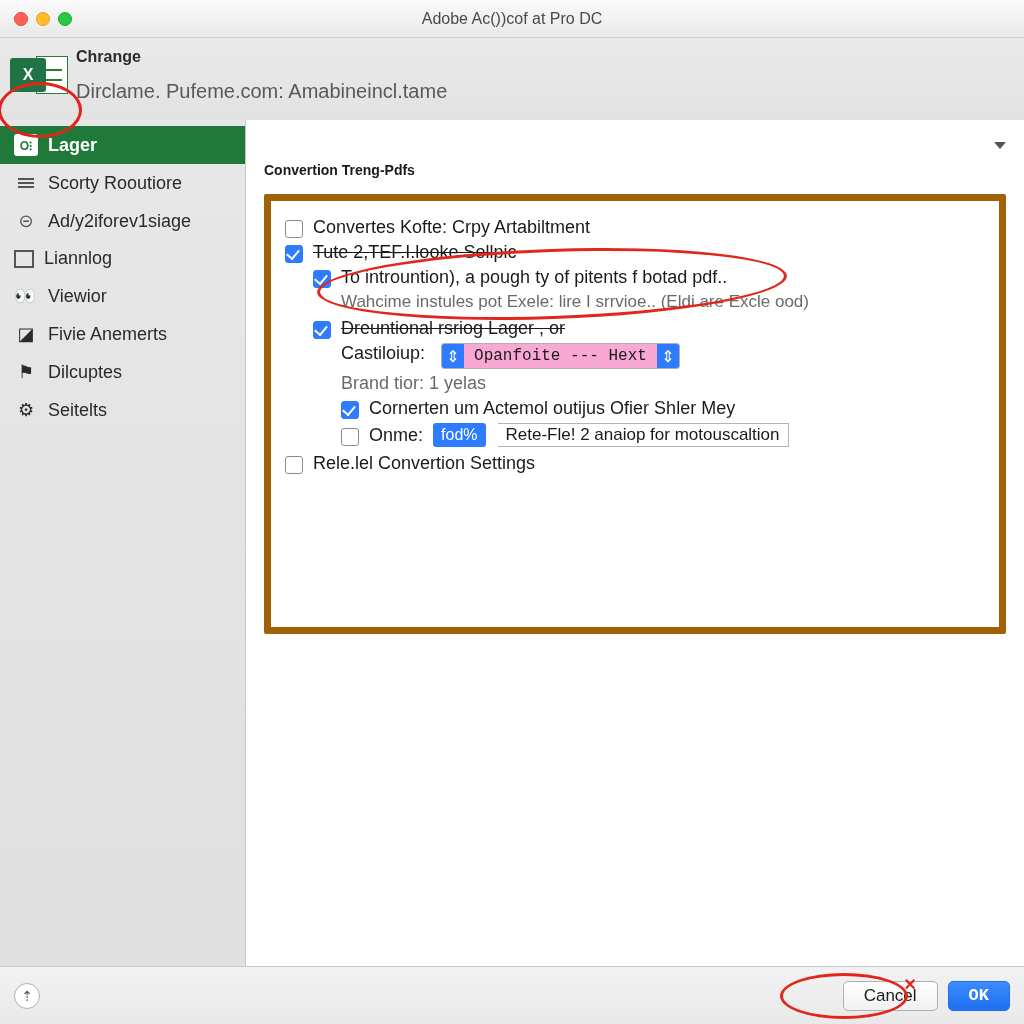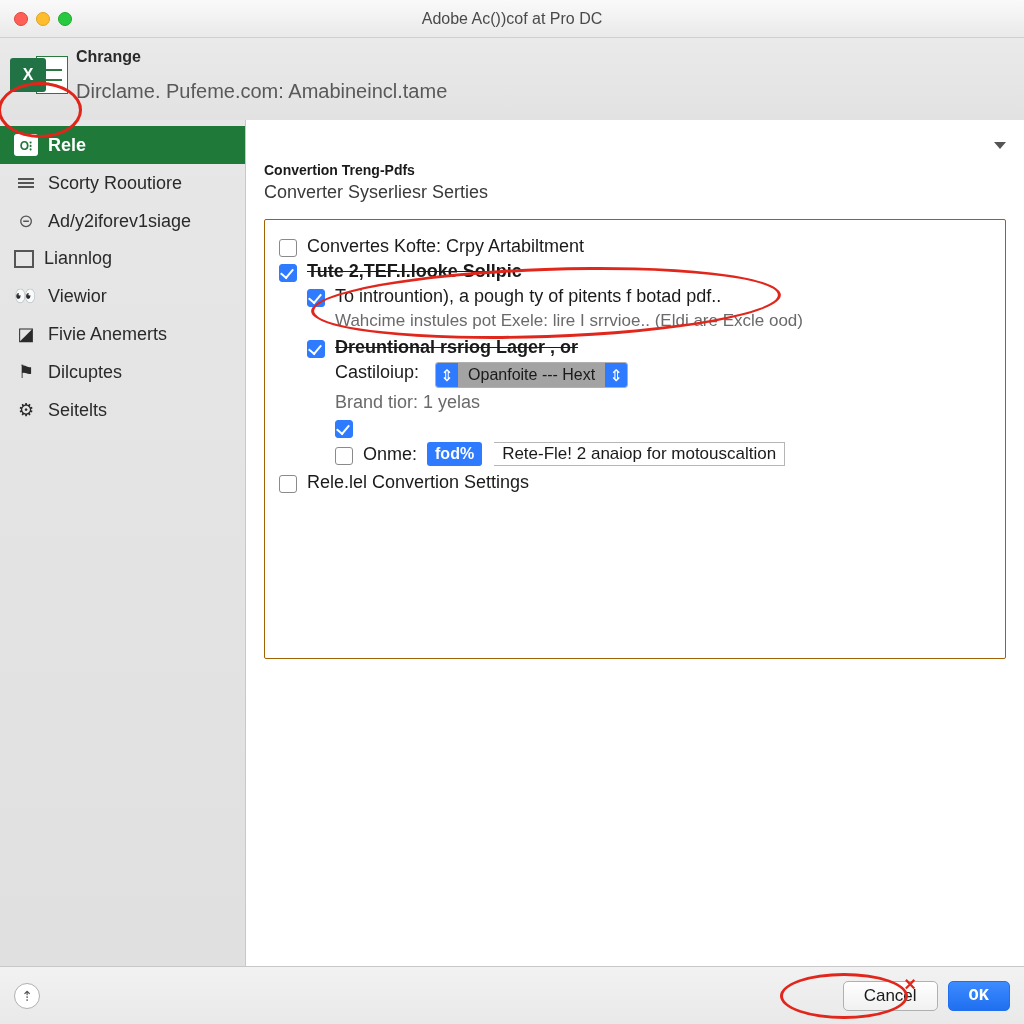--- a/index.html
+++ b/index.html
@@ -158,21 +158,21 @@
   .disclosure {
     width:0;height:0;
     border-left:6px solid transparent;
     border-right:6px solid transparent;
     border-top:7px solid #555;
     margin-top:8px;
   }
 
   .options-panel {
     margin-top: 16px;
-    border:1px solid #a16207;
+    border:7px solid #a16207;
     border-radius:2px;
     padding:12px 14px 18px 14px;
     min-height: 440px;
     position:relative;
   }
 
   .row { display:flex; align-items:flex-start; gap:10px; margin:4px 0; font-size:18px; }
   .indent-1 { margin-left: 28px; }
   .indent-2 { margin-left: 56px; }
   .note { color:#6a6a6a; font-size:17px; margin-left: 56px; margin-top:2px; margin-bottom:6px; }
@@ -192,52 +192,52 @@
   .row .cb.checked::after{
     content:"";
     position:absolute;
     left:3px; top:1px;
     width:6px;height:10px;
     border:solid #fff;
     border-width:0 2px 2px 0;
     transform:rotate(40deg);
   }
 
-  .strike { text-decoration: line-through; text-decoration-thickness:1px;font-weight:bold; }
+  .strike { text-decoration: line-through; text-decoration-thickness:1px; }
 
   .select-inline {
     display:inline-flex;
     align-items:stretch;
     height:26px;
     vertical-align:middle;
     border:1px solid #b0b0b0;
     border-radius:3px;
     overflow:hidden;
     margin-left:6px;
     font-size:16px;
   }
   .select-inline .arrow {
     width:22px;
     background:#2f7bff;
     color:#fff;
     display:flex;align-items:center;justify-content:center;
   }
   .select-inline .seltext {
     padding:2px 10px;
-    background:#a3a3a3;
-    display:flex;align-items:center;
+    background:#f9a8d4;
+    display:flex;align-items:center;font-family:Liberation Mono, monospace;
   }
 
   .badge-blue {
     display:inline-flex;align-items:center;
     background:#2f7bff;color:#fff;
     border-radius:3px;
     padding:2px 8px 3px 8px;
     font-size:16px;
-    font-weight:700;
+    font-weight:400;
     height:24px;
     margin-right:2px;
   }
   .after-badge {
     display:inline-flex;align-items:center;
     border:1px solid #b6b6b6;
     border-left:none;
     height:24px;
     padding:2px 8px;
     background:#fff;
@@ -335,21 +335,21 @@
     <div class="info-title">Chrange</div>
     <div class="info-sub">Dirclame. Pufeme.com: Amabineincl.tame</div>
   </div>
   <div class="red-oval-1"></div>
 </div>
 
 <div class="main-area">
   <div class="sidebar">
     <div class="side-item active">
       <span class="sicon">O⁝</span>
-      <span>Rele</span>
+      <span>Lager</span>
     </div>
     <div class="side-item">
       <span class="sicon lines">
           <span></span>
           <span></span>
           <span></span>
         </span>
       <span>Scorty Rooutiore</span>
     </div>
     <div class="side-item">
@@ -375,21 +375,20 @@
     <div class="side-item">
       <span class="sicon">⚙</span>
       <span>Seitelts</span>
     </div>
   </div>
 
   <div class="content">
     <div class="content-header">
       <div>
         <div class="content-title">Convertion Treng-Pdfs</div>
-        <div class="content-subtitle">Converter Syserliesr Serties</div>
       </div>
       <div class="disclosure"></div>
     </div>
 
     <div class="options-panel">
 
       <div class="row">
         <div class="cb"></div>
         <div>Convertes Kofte: Crpy Artabiltment</div>
       </div>
@@ -418,20 +417,21 @@
           <div class="arrow">⇕</div>
         </div>
       </div>
 
       <div class="row indent-2" style="color:#6a6a6a;">
         <div>Brand tior: 1 yelas</div>
       </div>
 
       <div class="row indent-2">
         <div class="cb checked"></div>
+        <div>Cornerten um Actemol outijus Ofier Shler Mey</div>
       </div>
 
       <div class="row indent-2" style="align-items:center;">
         <div class="cb"></div>
         <div>Onme:</div>
         <span class="badge-blue">fod%</span>
         <span class="after-badge">Rete-Fle! 2 anaiop for motouscaltion</span>
       </div>
 
       <div class="row" style="margin-top:6px;">

